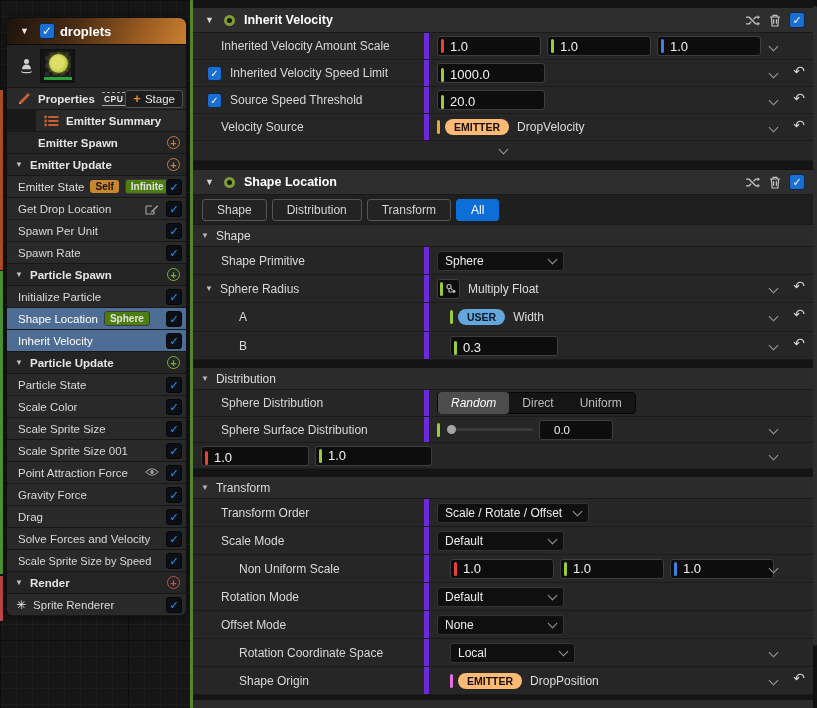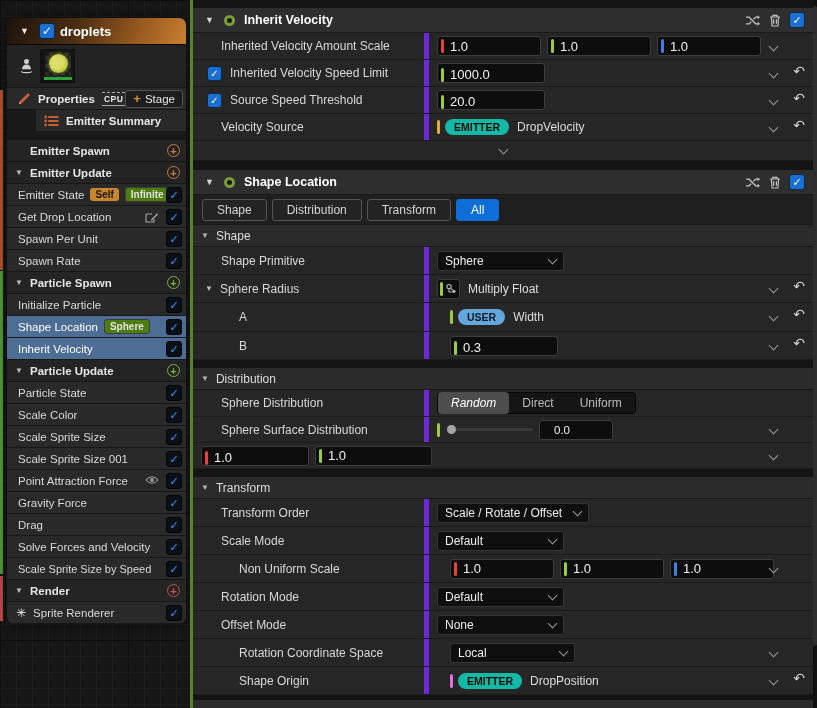--- a/index.html
+++ b/index.html
@@ -36,21 +36,21 @@
   .thumb .blob { position:absolute; left:8px; top:4px; width:19px; height:19px; border-radius:50%;
     background:radial-gradient(circle at 45% 45%, #dede6a 0 40%, #b7c23a 70%, #6a7a1e 100%);
     box-shadow:0 0 4px #89a020; }
   .thumb .bar { position:absolute; left:3px; bottom:2px; width:28px; height:3px; background:#2ba33a; }
 
   .srows { border-radius:0 0 7px 7px; overflow:hidden; }
   .srow { height:22px; background:#292929; border-bottom:1px solid #171717; display:flex;
     align-items:center; color:#d9d9d9; font-size:11.5px; white-space:nowrap; position:relative; padding-left:11px; }
   .srow.hdr { background:#242424; font-weight:bold; color:#e4e4e4; padding-left:8px; }
   .srow.hdr .tri { font-size:8px; color:#bdbdbd; margin-right:6px; width:9px; }
-  .srow.hdr.notri { padding-left:23px;margin-top:8px; }
+  .srow.hdr.notri { padding-left:31px; }
   .srow.sel { background:#4d6d94; color:#ffffff; }
   .spacer { flex:1; }
   .scb { position:absolute; right:4px; top:3px; width:16px; height:16px; background:#0c1016;
     border:1px solid #04060a; border-radius:3px; color:#2f9cff; font-size:11px; font-weight:bold;
     display:flex; align-items:center; justify-content:center; }
   .plus { position:absolute; right:6px; top:4px; width:13px; height:13px; border-radius:50%;
     font-size:11px; line-height:12px; text-align:center; font-weight:bold; }
   .plus.o { border:1px solid #c57a4a; color:#c57a4a; }
   .plus.g { border:1px solid #79b33c; color:#79b33c; }
   .plus.r { border:1px solid #c05252; color:#c05252; }
@@ -117,21 +117,21 @@
   .chev { width:7px; height:7px; border-right:1.6px solid #9a9a9a; border-bottom:1.6px solid #9a9a9a;
     transform:rotate(45deg); display:inline-block; flex:none; }
   .r-chev { position:absolute; right:36px; top:10px; }
   .r-reset { position:absolute; right:8px; top:3px; color:#d6d6d6; font-size:14px; }
 
   .rcb { width:15px; height:15px; background:#1b6fd2; border:1px solid #0a2743; border-radius:3px;
     color:#fff; font-size:10px; font-weight:bold; display:flex; align-items:center; justify-content:center;
     margin-right:8px; flex:none; }
 
   .pill { font-size:10.5px; font-weight:bold; padding:2px 9px; border-radius:9px; margin-left:5px; flex:none; }
-  .pill.emitter { background:#14b8a6; color:#170e05; }
+  .pill.emitter { background:#fdba74; color:#170e05; }
   .pill.user { background:#64a7dc; color:#0c1824; }
   .attr-text { color:#dedede; font-size:12px; margin-left:8px; }
 
   .dynbox { width:23px; height:20px; background:#0d0d0d; border:1px solid #3d3d3d; border-radius:3px;
     display:flex; align-items:center; padding-left:2px; gap:2px; }
 
   
   .tabs { height:30px; background:#1f1f1f; border-bottom:1px solid #181818; display:flex; align-items:center; padding-left:9px; gap:5px; }
   .tab { height:22px; background:#232323; border:1px solid #555555; border-radius:3px;
     display:flex; align-items:center; padding:0 14px; color:#d5d5d5; font-size:12px; }

